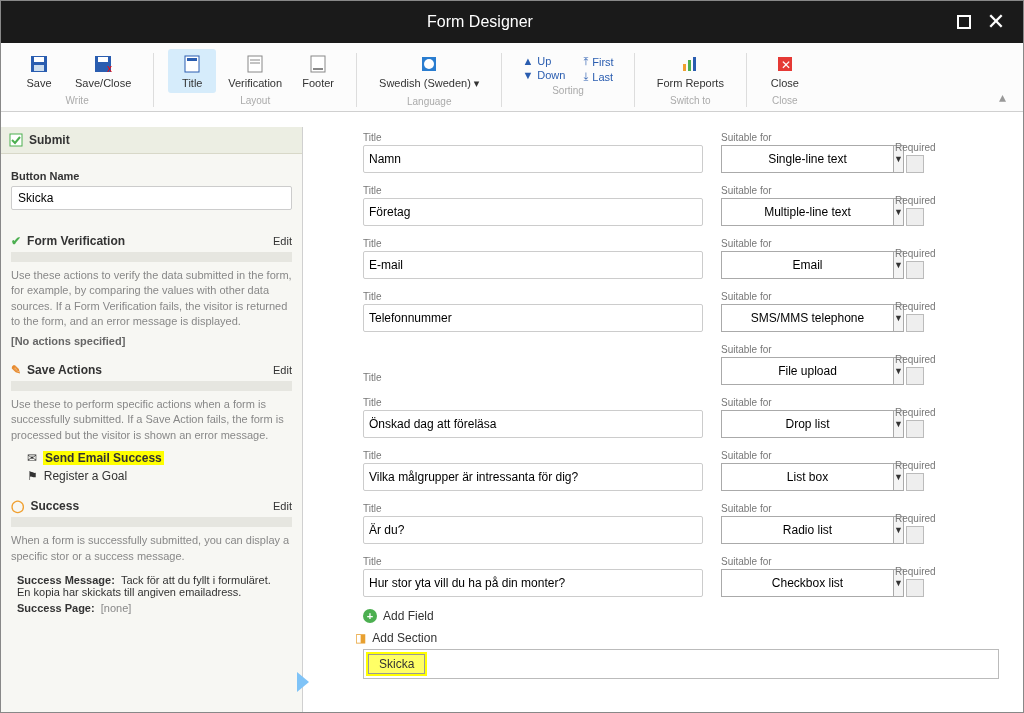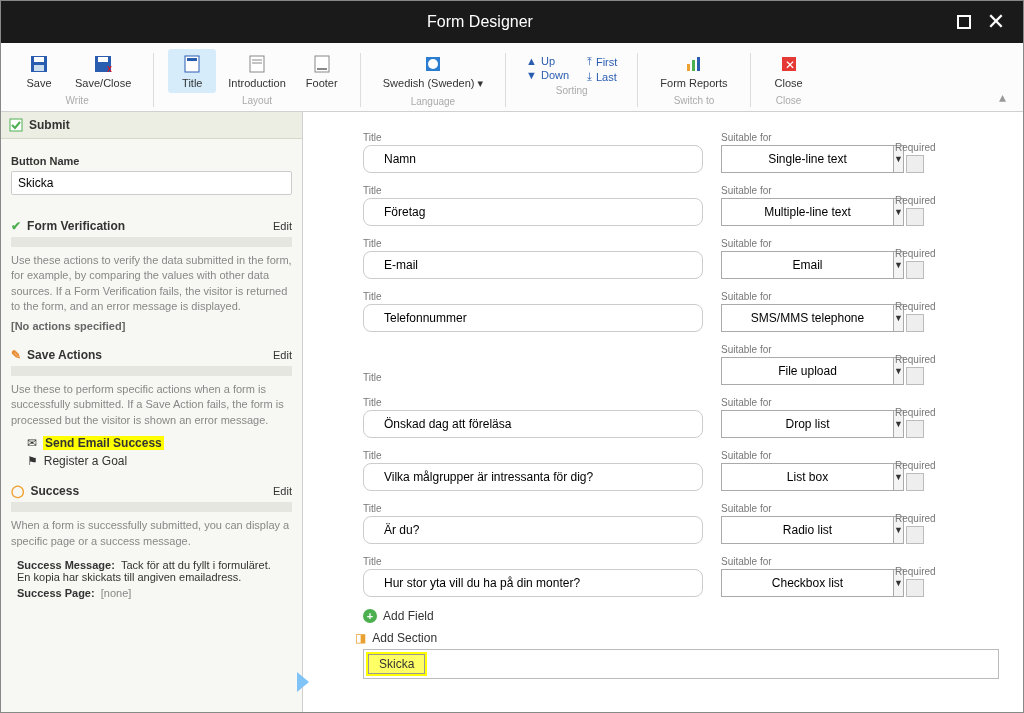--- a/index.html
+++ b/index.html
@@ -15,21 +15,21 @@
 .ribbon-items { display: flex; gap: 4px; }
 .ribbon-btn { display: flex; flex-direction: column; align-items: center; padding: 4px 8px; border-radius: 3px; cursor: pointer; min-width: 48px; }
 .ribbon-btn.active { background: #d6ecfb; }
 .ribbon-btn .ic { width: 22px; height: 22px; margin-bottom: 2px; display: inline-flex; align-items: center; justify-content: center; }
 .ribbon-btn .lbl { font-size: 11px; color: #333; }
 .ribbon-group-label { font-size: 10px; color: #aaa; margin-top: 2px; }
 .ribbon-sep { width: 1px; background: #ddd; margin: 4px 6px; }
 .sort-col { display:flex; flex-direction:column; gap:2px; font-size:11px; color:#2a5db0; }
 .sort-col span { display:flex; align-items:center; gap:4px; cursor:pointer; }
 .body-row { display: flex; flex: 1; overflow: hidden; }
-.sidebar { width: 302px; background: #f7f7f3; border-right: 1px solid #d0d0d0; display: flex; flex-direction: column; font-size: 12px; overflow-y: auto; }
+.sidebar { width: 302px; background: #f7f7f3; border-right: 1px solid #d0d0d0; display: flex; flex-direction: column; font-size: 12px; overflow-y: auto; margin-top: 15px; }
 .sb-header { background: #eceee3; border-bottom: 1px solid #d8d8c8; padding: 6px 8px; display: flex; align-items: center; gap: 6px; font-weight: bold; }
 .sb-body { padding: 16px 10px; }
 .sb-body label { display: block; margin-bottom: 4px; font-weight: bold; font-size: 11px; }
 .sb-body input { width: 100%; padding: 4px 6px; border: 1px solid #ccc; border-radius: 2px; font-size: 12px; }
 .section-head { display: flex; align-items: center; gap: 6px; padding: 8px 10px 2px; font-weight: bold; }
 .section-head .edit { margin-left: auto; color: #333; font-weight: normal; cursor: pointer; font-size:11px; }
 .gray-bar { height: 10px; background: #e6e6e0; margin: 2px 10px 6px; }
 .desc { color: #888; padding: 0 10px 6px; font-size: 11px; line-height: 1.4; }
 .desc .strong { font-weight: bold; color: #666; margin-top:4px; display:block; }
 .action-item { padding: 2px 10px 2px 26px; display:flex; align-items:center; gap:6px; }
@@ -37,21 +37,21 @@
 .success-block { padding: 4px 16px; font-size:11px; }
 .success-block .row { margin-bottom:4px; }
 .success-block .lbl { font-weight:bold; }
 .success-block .none { color:#888; }
 .main { flex:1; overflow-y:auto; padding: 20px 24px 20px 60px; position:relative; }
 .main h2 { font-size: 18px; font-weight: bold; margin-bottom: 18px; }
 .field-row { display:flex; align-items:flex-end; gap:18px; margin-bottom:12px; }
 .field-col { display:flex; flex-direction:column; }
 .field-col .toplabel { font-size:10px; color:#777; margin-bottom:2px; }
 .title-col { width: 340px; }
-.title-col input { width:100%; padding:6px 20px; border:1px solid #ccc; border-radius:8px; font-size:12px; }
+.title-col input { width:100%; padding:6px 5px; border:1px solid #ccc; border-radius:2px; font-size:12px; }
 .suit-col { width: 156px; }
 .suit-col .dropdown { display:flex; }
 .suit-col .dropdown input { flex:1; padding:6px 8px; border:1px solid #aaa; border-right:none; font-size:12px;text-align:center; }
 .suit-col .dropdown .arr { width:22px; background:#f4f4f4; border:1px solid #aaa; display:flex; align-items:center; justify-content:center; font-size:9px; cursor:pointer; }
 .req-col { display:flex; flex-direction:column; align-items:center; }
 .req-col .toplabel { font-size:10px; color:#777; margin-bottom:2px; }
 .req-col .chk { width:18px; height:18px; border:1px solid #bbb; background:#eee; }
 .add-row { display:flex; align-items:center; gap:6px; margin:8px 0 4px; font-size:12px; cursor:pointer; }
 .add-row .plus { width:14px; height:14px; border-radius:50%; background:#4caf50; color:#fff; display:inline-flex; align-items:center; justify-content:center; font-size:11px; font-weight:bold; }
 .submit-area { border:1px solid #bbb; padding:4px; margin-top:4px; }
@@ -114,21 +114,21 @@
           <span class="lbl">Title</span>
         </div>
         <div class="ribbon-btn">
           <span class="ic">
               <svg width="20" height="20">
                 <rect x="3" y="2" width="14" height="16" fill="#fff" stroke="#888"></rect>
                 <line x1="5" y1="6" x2="15" y2="6" stroke="#888"></line>
                 <line x1="5" y1="9" x2="15" y2="9" stroke="#888"></line>
               </svg>
             </span>
-          <span class="lbl">Introduction</span>
+          <span class="lbl">Verification</span>
         </div>
         <div class="ribbon-btn">
           <span class="ic">
               <svg width="20" height="20">
                 <rect x="3" y="2" width="14" height="16" fill="#fff" stroke="#888"></rect>
                 <rect x="5" y="14" width="10" height="2" fill="#888"></rect>
               </svg>
             </span>
           <span class="lbl">Footer</span>
         </div>
@@ -252,21 +252,21 @@
         <span>⚑</span>
         <span style="font-weight:normal">Register a Goal</span>
       </div>
 
       <div class="section-head" style="margin-top:6px">
         <span style="color:#f0a030">◯</span>
         <span>Success</span>
         <span class="edit">Edit</span>
       </div>
       <div class="gray-bar"></div>
-      <div class="desc">When a form is successfully submitted, you can display a specific page or a success message.</div>
+      <div class="desc">When a form is successfully submitted, you can display a specific stor or a success message.</div>
       <div class="success-block">
         <div class="row"><span class="lbl">Success Message:</span>&nbsp;&nbsp;<span>Tack för att du fyllt i formuläret. En kopia har skickats till angiven emailadress.</span></div>
         <div class="row"><span class="lbl">Success Page:</span>&nbsp;&nbsp;<span class="none">[none]</span></div>
       </div>
     </div>
 
     <div class="selection-tri"></div>
 
     <div class="main">
       <div id="fields-container">

